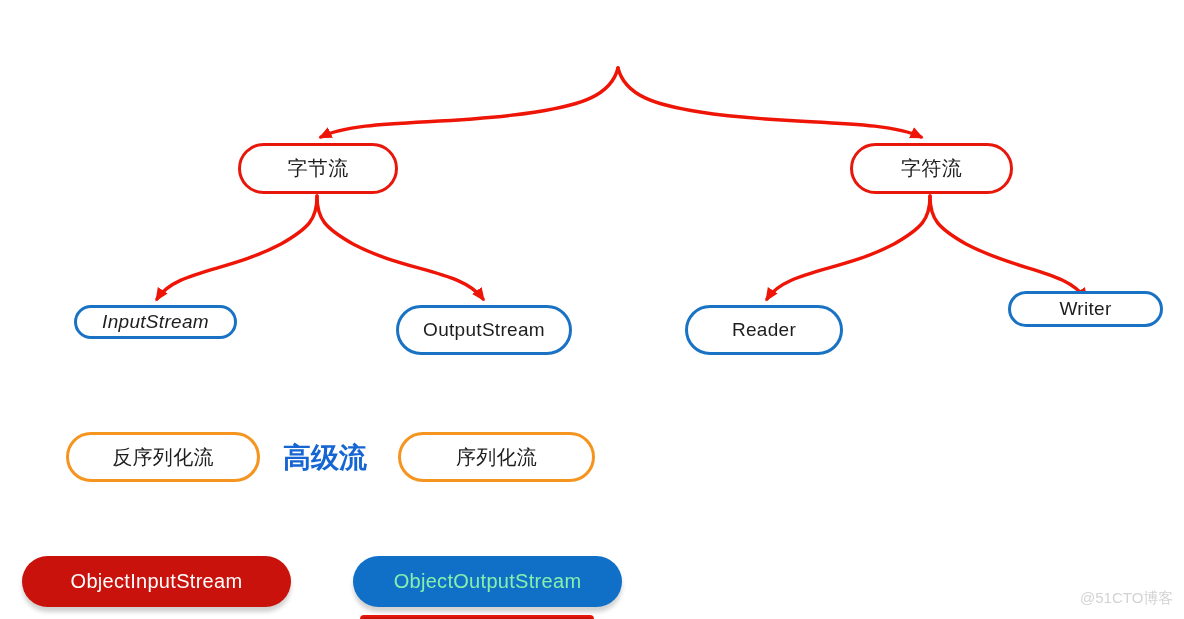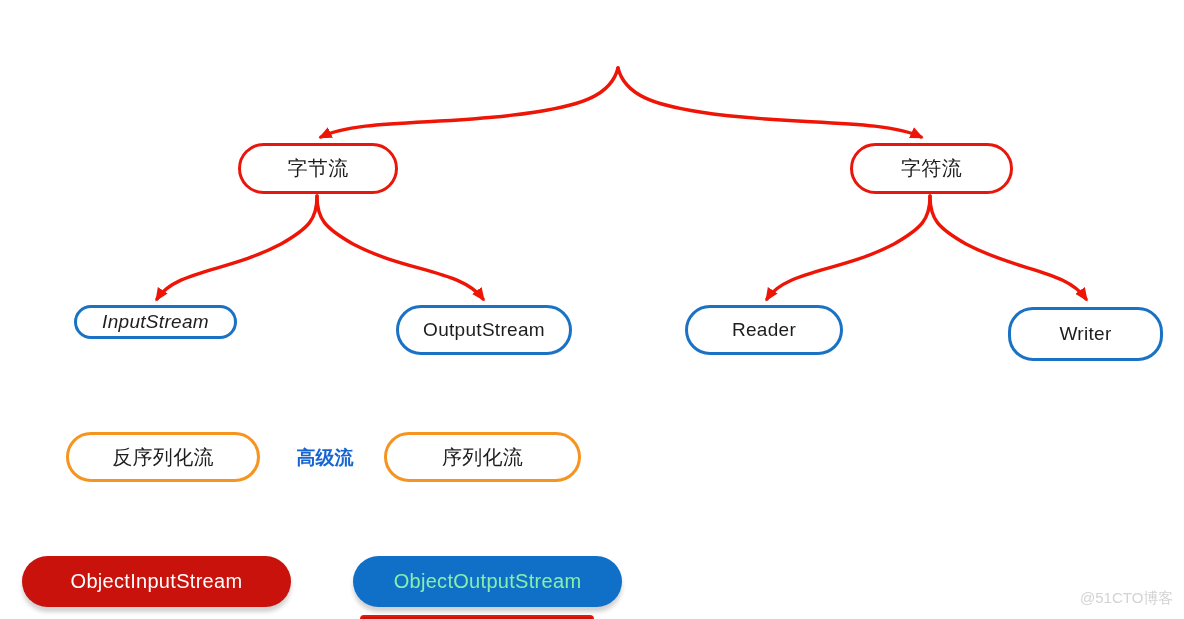--- a/index.html
+++ b/index.html
@@ -42,21 +42,21 @@
     box-shadow:0 5px 4px rgba(0,0,0,0.18);
   }
   .node.fill-blue{
     background:var(--pill-blue-fill);border:none;color:#86efac;
     box-shadow:0 5px 4px rgba(0,0,0,0.18);
   }
   .advanced-label{
     position:absolute;left:281px;top:442px;width:88px;height:32px;
     display:flex;align-items:center;justify-content:center;
     color:var(--advanced-label-blue);
-    font-size:19px;font-weight:bold;
+    font-size:28px;font-weight:bold;
     white-space:nowrap;
   }
   .partial-bar{
     position:absolute;left:360px;top:615px;width:234px;height:9px;
     background:var(--pill-red-fill);
     border:2px solid var(--node-red-border);
     border-radius:4px 4px 0 0;
     box-sizing:border-box;
   }
   .watermark{
@@ -99,33 +99,33 @@
   </div>
 
   <div class="node blue-outline" style="left:396px;top:305px;width:176px;height:50px;border-radius:25px;">
     <span>OutputStream</span>
   </div>
 
   <div class="node blue-outline" style="left:685px;top:305px;width:158px;height:50px;border-radius:25px;">
     <span>Reader</span>
   </div>
 
-  <div class="node blue-outline" style="left:1008px;top:307px;width:155px;height:54px;border-radius:25px;">
+  <div class="node blue-outline" style="left:1008px;top:291px;width:155px;height:36px;border-radius:25px;">
     <span>Writer</span>
   </div>
 
   <div class="node orange-outline" style="left:66px;top:432px;width:194px;height:50px;border-radius:25px;">
     <span>反序列化流</span>
   </div>
 
   <div class="advanced-label">
     <span>高级流</span>
   </div>
 
-  <div class="node orange-outline" style="left:384px;top:432px;width:197px;height:50px;border-radius:25px;text-align:center;">
+  <div class="node orange-outline" style="left:398px;top:432px;width:197px;height:50px;border-radius:25px;text-align:center;">
     <span>序列化流</span>
   </div>
 
   <div class="node fill-red" style="left:22px;top:556px;width:269px;height:51px;border-radius:26px;align-items:center;">
     <span>ObjectInputStream</span>
   </div>
 
   <div class="node fill-blue" style="left:353px;top:556px;width:269px;height:51px;border-radius:26px;">
     <span>ObjectOutputStream</span>
   </div>

